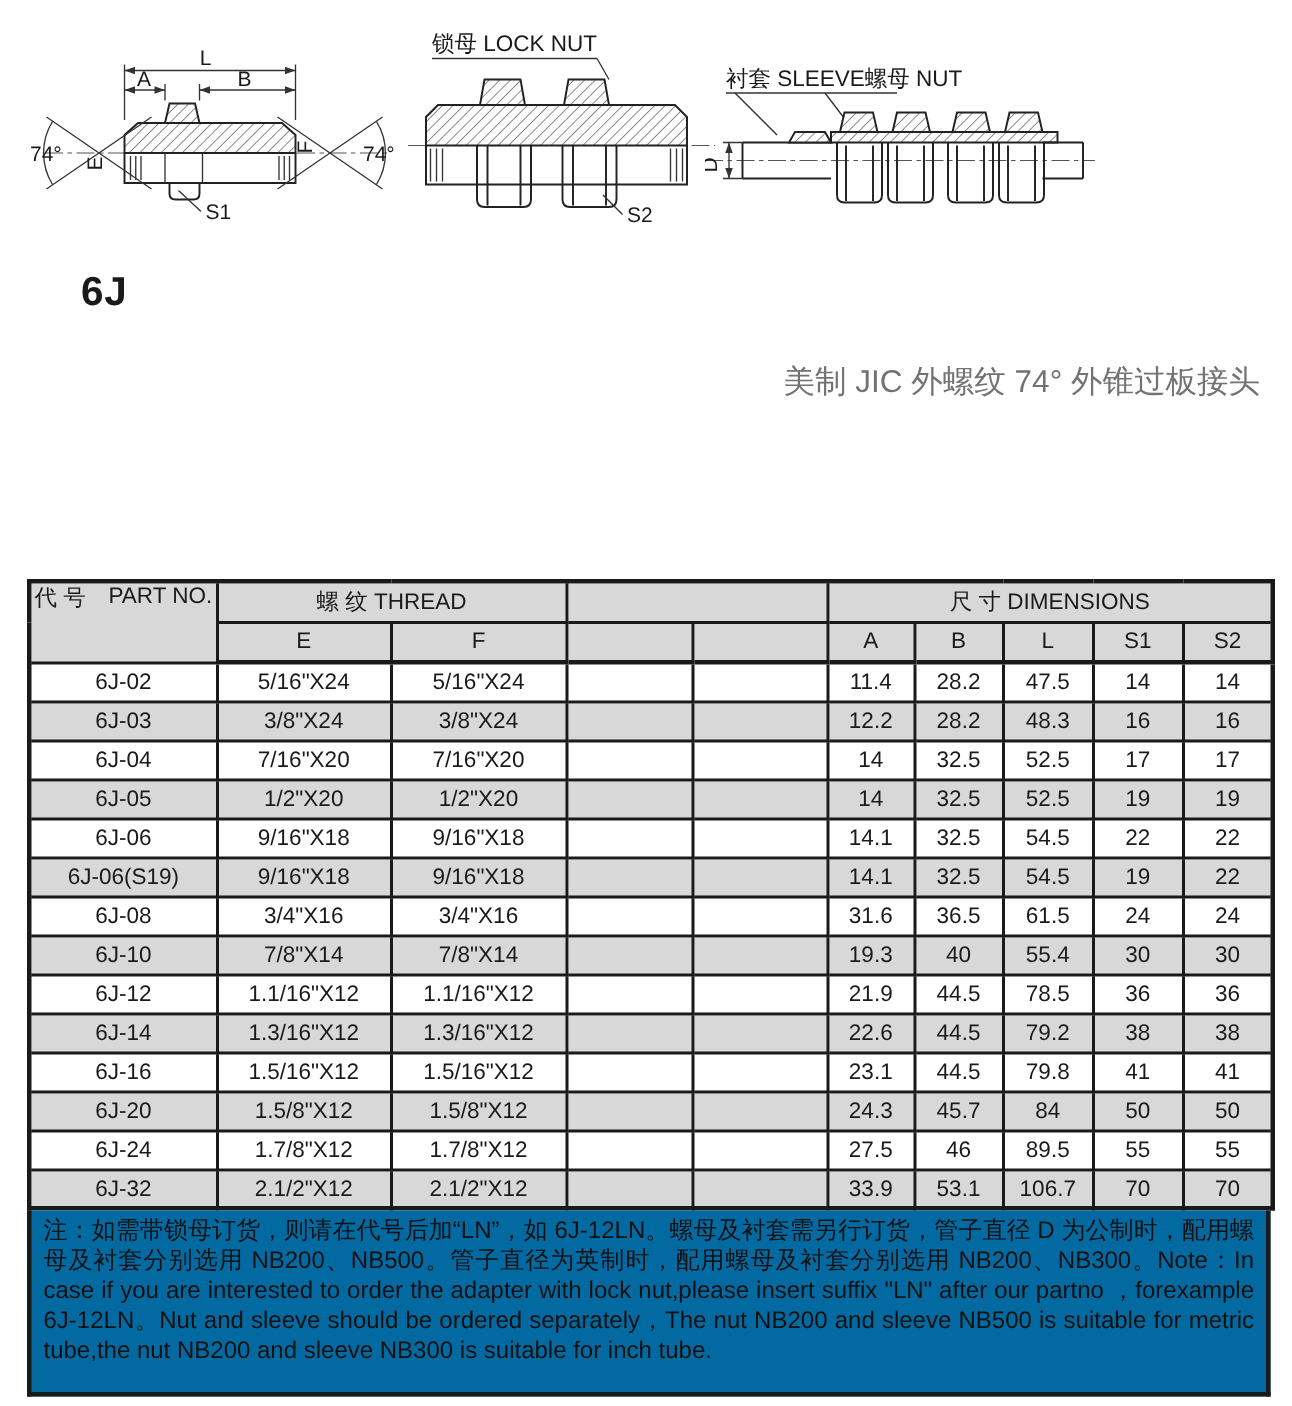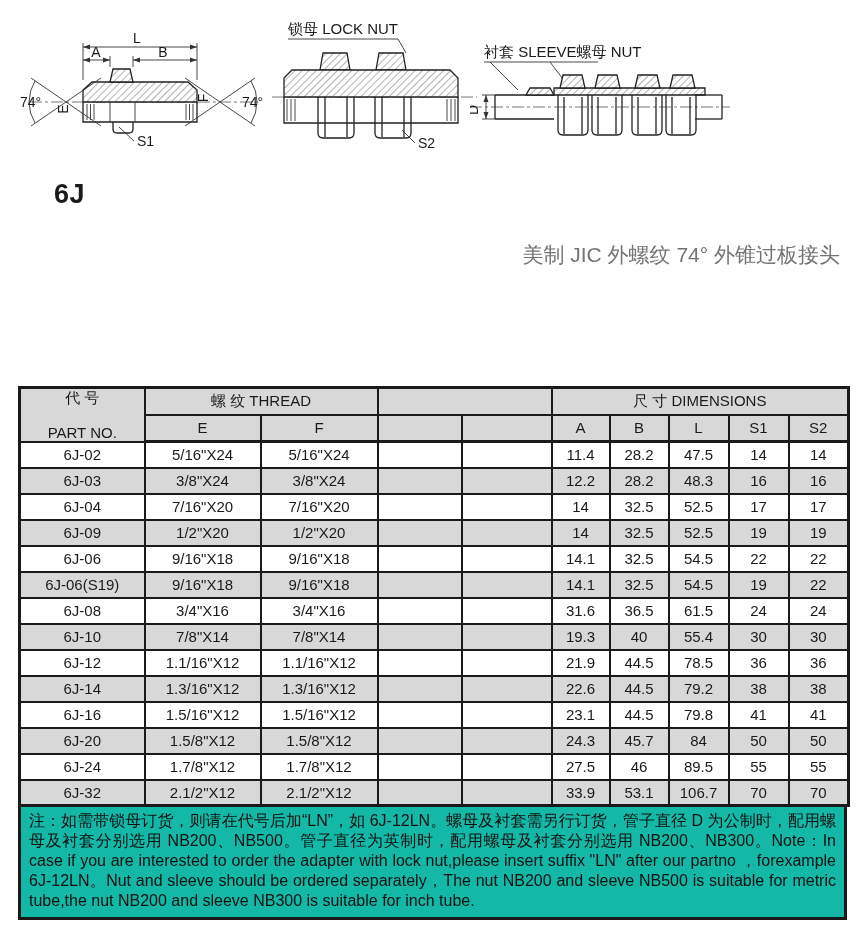--- a/index.html
+++ b/index.html
@@ -40,27 +40,27 @@
     border:3px solid #1a1a1a;
   }
   table.spec th, table.spec td {
     border:2px solid #1a1a1a; text-align:center; vertical-align:middle;
     font-size:15px; font-weight:normal; padding:0 2px; overflow:hidden;
     white-space:nowrap;
   }
   table.spec thead th { background:#d8d8d8; height:27px; }
   table.spec thead tr.h2 th { border-bottom:3px solid #1a1a1a; }
   th.partcell { height:54px; padding:2px 0; }
-  .partcell-inner { display:flex; flex-direction:column; justify-content:space-between; height:100%; }
+  .partcell-inner { display:flex; flex-direction:row; justify-content:space-between; height:100%; }
   table.spec tbody td { height:26px; background:#fff; }
   table.spec tbody tr.alt td { background:#d8d8d8; }
   
   .note-box {
-    border:3px solid #1a1a1a; border-top:none; background:#14b8a6;
-    padding:4px 8px 6px 8px; font-size:16px; line-height:20px;
+    border:3px solid #1a1a1a; border-top:none; background:#0369a1;
+    padding:4px 8px 17px 8px; font-size:16px; line-height:20px;
     text-align:justify; color:#111;
   }
 </style>
 </head>
 <body>
 
 <div class="page">
 
   <svg id="fig1-svg" class="fig-svg" width="250" height="166" viewBox="0 0 250 166">
     <defs>
@@ -312,21 +312,21 @@
             <td>7/16"X20</td>
             <td></td>
             <td></td>
             <td>14</td>
             <td>32.5</td>
             <td>52.5</td>
             <td>17</td>
             <td>17</td>
           </tr>
           <tr class="alt">
-            <td>6J-09</td>
+            <td>6J-05</td>
             <td>1/2"X20</td>
             <td>1/2"X20</td>
             <td></td>
             <td></td>
             <td>14</td>
             <td>32.5</td>
             <td>52.5</td>
             <td>19</td>
             <td>19</td>
           </tr>

